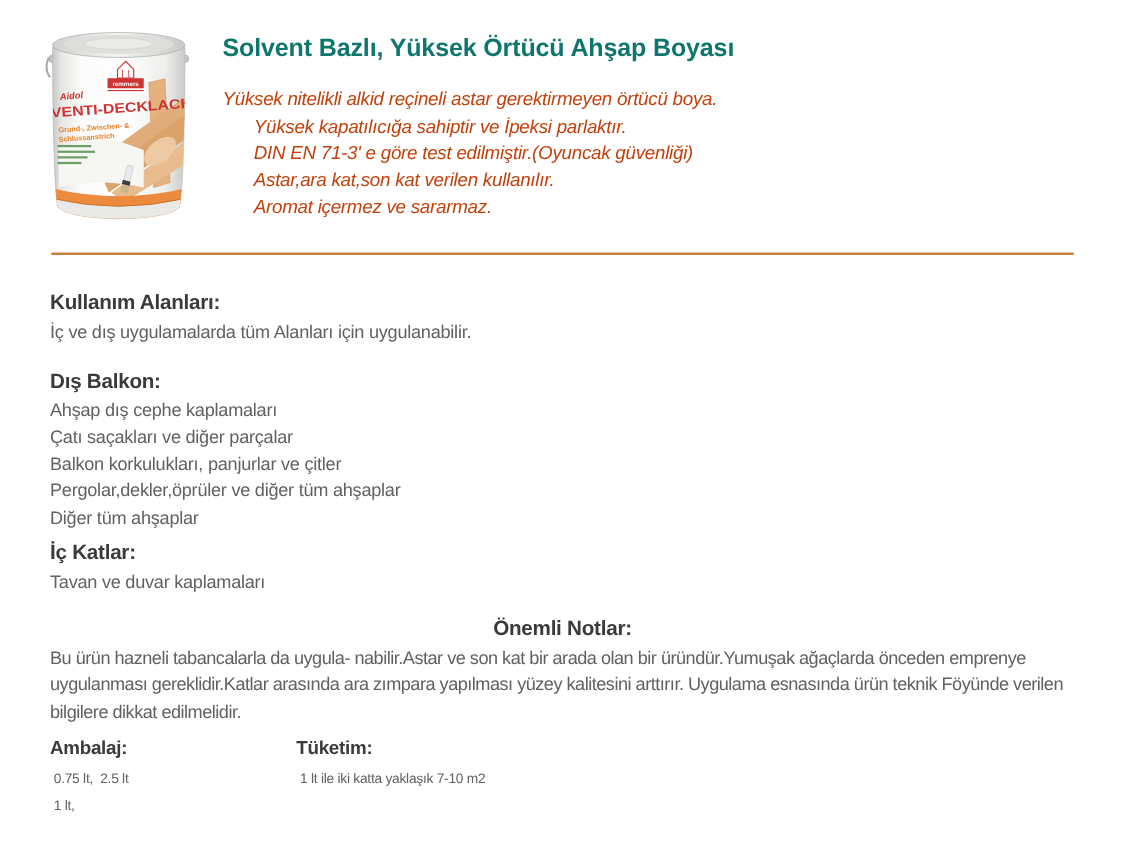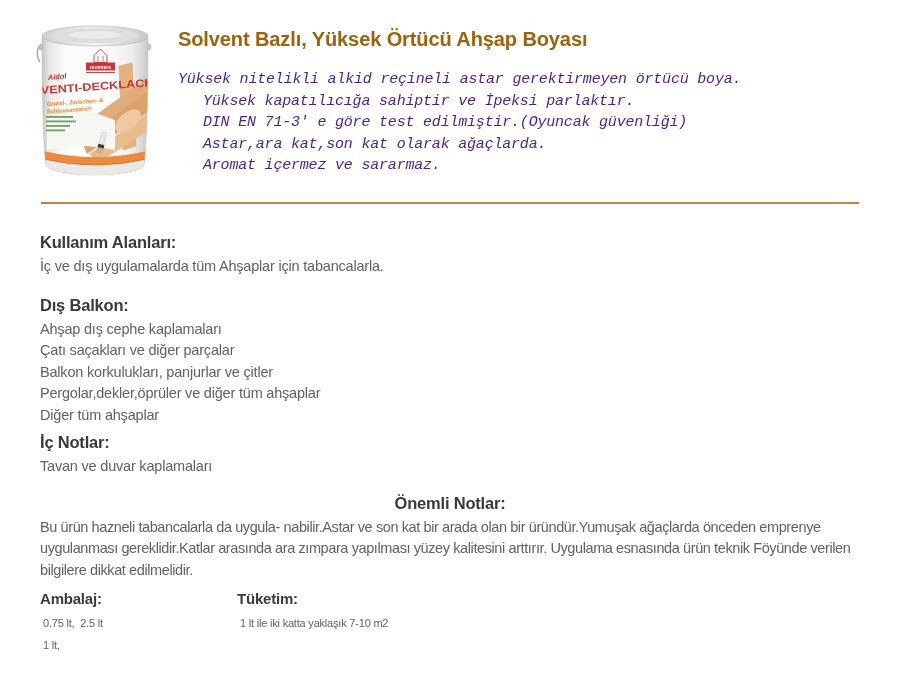--- a/index.html
+++ b/index.html
@@ -7,26 +7,26 @@
     width:900px;height:680px;background:#ffffff;overflow:hidden;
     font-family:"Liberation Sans","DejaVu Sans",sans-serif;
     -webkit-font-smoothing:antialiased;
   }
   .header{display:flex;padding:22px 40px 0 35px;}
   .can-wrap{width:121px;height:158px;flex:none;}
   .can-wrap svg{display:block;width:121px;height:158px;}
   .header-text{margin-left:22px;flex:1;min-width:0;}
   .title{
     margin:4px 0 0 0;font-size:20px;line-height:26px;font-weight:bold;
-    color:#a16207;letter-spacing:-0.1px;
+    color:#0f766e;letter-spacing:-0.1px;
   }
   .desc{margin-top:17px;}
   .desc p{
     margin:0;font-style:italic;font-size:15px;line-height:21.5px;
-    color:#4c1d95;letter-spacing:-0.2px;font-family:Liberation Mono, monospace;
+    color:#c2410c;letter-spacing:-0.2px;
   }
   .desc p.indented{padding-left:25px;}
   .divider{
     height:0;border:none;border-top:2px solid #c9823e;
     margin:22px 41px 0 41px;
   }
   .content{padding:0 40px;}
   .content h2{
     font-size:16.5px;line-height:20px;margin:17px 0 4px 0;
     color:#3a3a3a;letter-spacing:-0.2px;font-weight:bold;
@@ -128,45 +128,45 @@
       <ellipse cx="60" cy="13" rx="27" ry="4.5" fill="#ebebe9" stroke="#c9c9c7" stroke-width="0.4"></ellipse>
     </svg>
   </div>
 
   <div class="header-text">
     <h1 class="title">Solvent Bazlı, Yüksek Örtücü Ahşap Boyası</h1>
     <div class="desc">
       <p>Yüksek nitelikli alkid reçineli astar gerektirmeyen örtücü boya.</p>
       <p class="indented">Yüksek kapatılıcığa sahiptir ve İpeksi parlaktır.</p>
       <p class="indented">DIN EN 71-3' e göre test edilmiştir.(Oyuncak güvenliği)</p>
-      <p class="indented">Astar,ara kat,son kat olarak ağaçlarda.</p>
+      <p class="indented">Astar,ara kat,son kat verilen kullanılır.</p>
       <p class="indented">Aromat içermez ve sararmaz.</p>
     </div>
   </div>
 </div>
 
 <hr class="divider">
 
 <div class="content">
   <section>
     <h2>Kullanım Alanları:</h2>
-    <p>İç ve dış uygulamalarda tüm Ahşaplar için tabancalarla.</p>
+    <p>İç ve dış uygulamalarda tüm Alanları için uygulanabilir.</p>
   </section>
 
   <section>
     <h2>Dış Balkon:</h2>
     <p>Ahşap dış cephe kaplamaları</p>
     <p>Çatı saçakları ve diğer parçalar</p>
     <p>Balkon korkulukları, panjurlar ve çitler</p>
     <p>Pergolar,dekler,öprüler ve diğer tüm ahşaplar</p>
     <p>Diğer tüm ahşaplar</p>
   </section>
 
   <section class="sec-ic">
-    <h2>İç Notlar:</h2>
+    <h2>İç Katlar:</h2>
     <p>Tavan ve duvar kaplamaları</p>
   </section>
 
   <section class="sec-onemli">
     <h2>Önemli Notlar:</h2>
     <p class="para-wide">Bu ürün hazneli tabancalarla da uygula- nabilir.Astar ve son kat bir arada olan bir üründür.Yumuşak ağaçlarda önceden emprenye uygulanması gereklidir.Katlar arasında ara zımpara yapılması yüzey kalitesini arttırır. Uygulama esnasında ürün teknik Föyünde verilen bilgilere dikkat edilmelidir.</p>
   </section>
 </div>
 
 <div class="footer">

